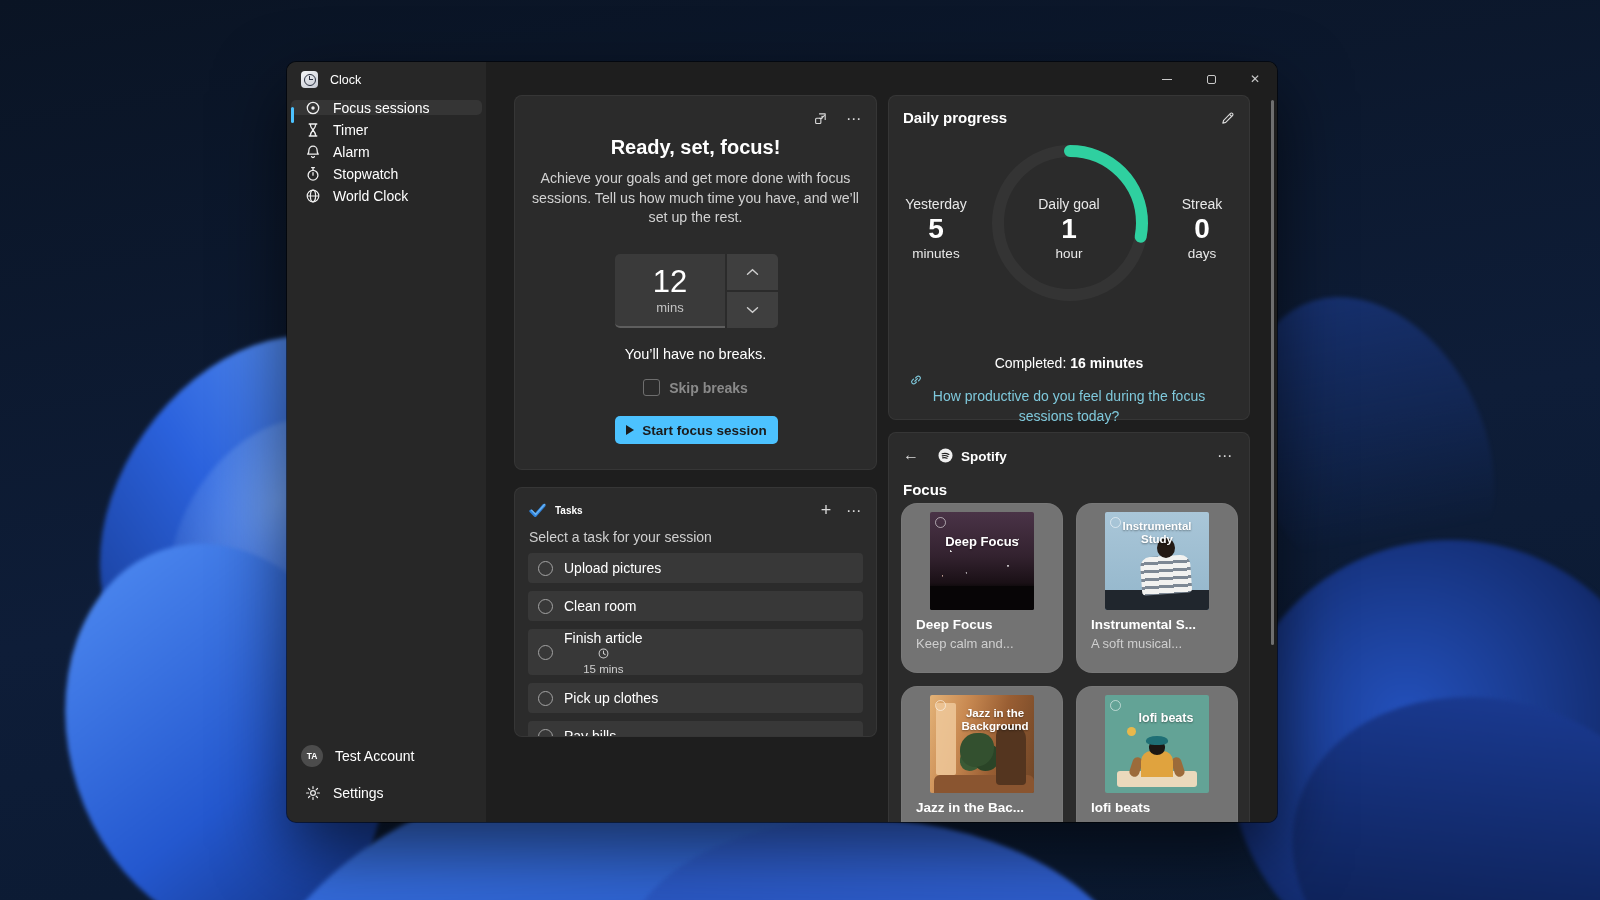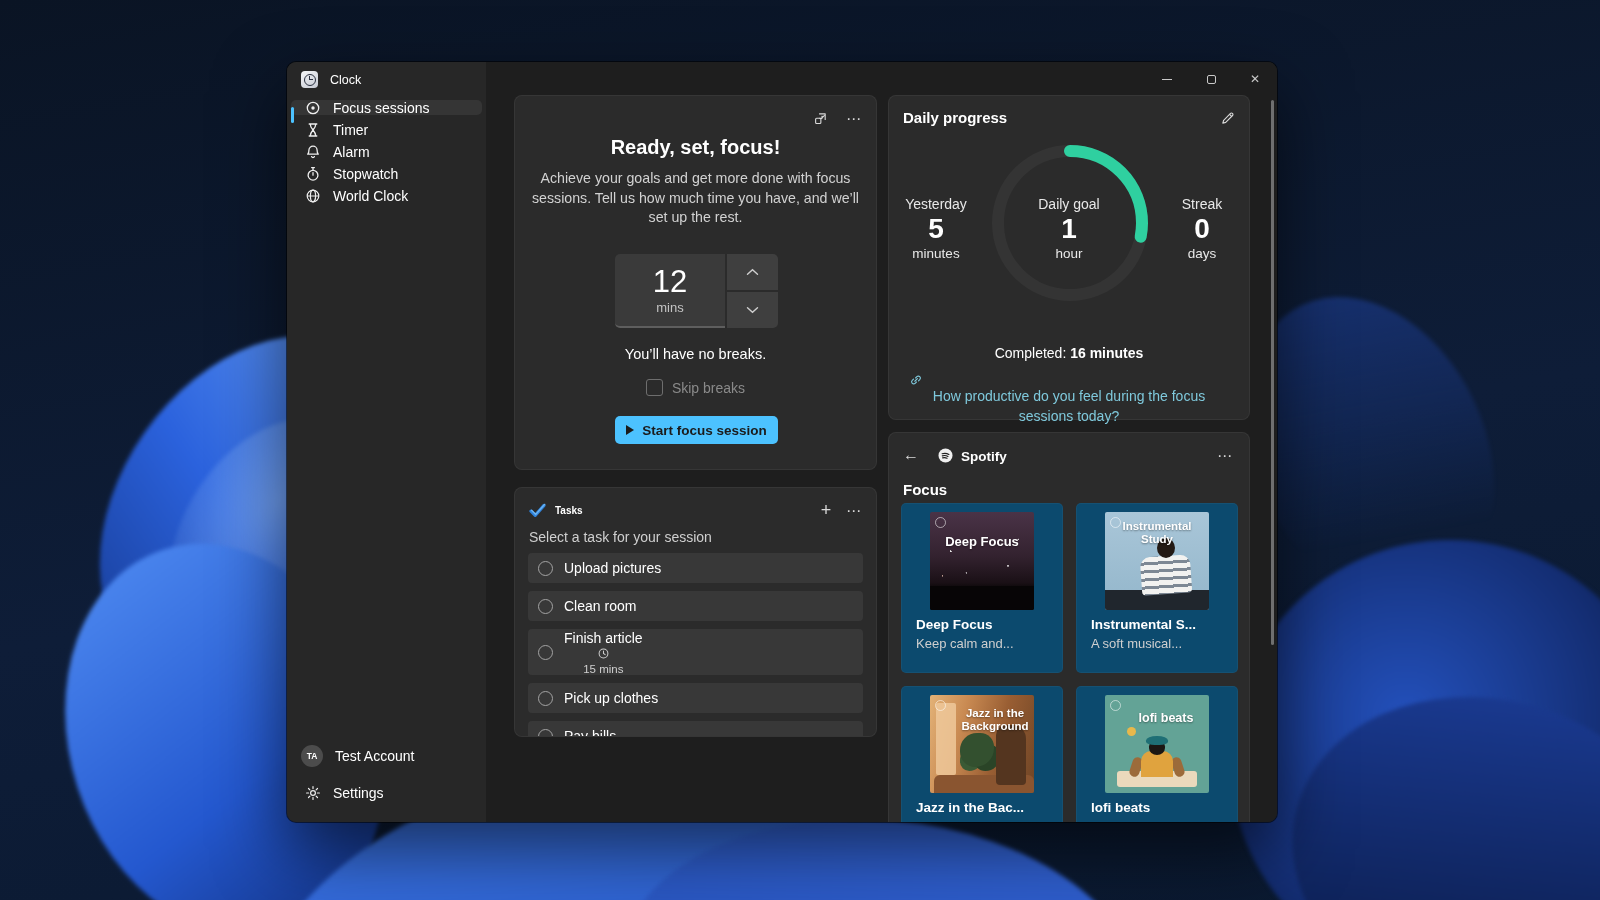--- a/index.html
+++ b/index.html
@@ -80,21 +80,21 @@
                       display:flex; flex-direction:column; align-items:center; justify-content:center; }
   .stepper .num { color:#fff; font-size:31px; font-weight:400; line-height:34px; }
   .stepper .unit { color:#c3c3c3; font-size:13px; margin-top:1px; }
   .stepper .btns { flex:1; display:flex; flex-direction:column; gap:2px; margin-left:2px; }
   .stepper .sbtn { flex:1; background:#3f3f3f; display:flex; align-items:center; justify-content:center; }
   .stepper .sbtn:first-child { border-radius:0 5px 0 0; }
   .stepper .sbtn:last-child { border-radius:0 0 5px 0; }
   .breaks-note { position:absolute; left:0; right:0; top:250px; text-align:center; color:#fff; font-size:14.5px; }
   .skip-row { position:absolute; left:0; right:0; top:283px; display:flex; align-items:center; justify-content:center; gap:9px; }
   .checkbox { width:17px; height:17px; border:1px solid #6e6e6e; border-radius:3px; background:transparent; }
-  .skip-lbl { color:#8a8a8a; font-size:14px; }
+  .skip-lbl { color:#8a8a8a; font-size:14px;font-weight:bold; }
   .start-btn { position:absolute; left:100px; top:320px; width:163px; height:28px; background:#4cc2ff;
                border:none; border-radius:5px; display:flex; align-items:center; justify-content:center; gap:8px;
                color:#1b1b1b; font-size:13.5px; font-weight:600; font-family:inherit; }
   .play-tri { width:0; height:0; border-left:8px solid #1b1b1b; border-top:5px solid transparent; border-bottom:5px solid transparent; }
 
   
   .tasks-card { left:28px; top:425px; width:363px; height:250px; overflow:hidden; }
   .tasks-head { display:flex; align-items:center; margin:12px 12px 0 14px; }
   .tasks-title { color:#fff; font-size:10px; font-weight:700; margin-left:9px; }
   .tasks-head .spacer { flex:1; }
@@ -110,36 +110,36 @@
   .daily-card { left:402px; top:33px; width:362px; height:325px; }
   .daily-title { margin:13px 0 0 14px; color:#fff; font-size:15px; font-weight:700; }
   .daily-edit { position:absolute; right:12px; top:12px; }
   .ring-wrap { position:absolute; left:96px; top:42px; width:170px; height:170px; }
   .stats-row { position:absolute; left:0; right:0; top:100px; display:flex; justify-content:space-between;
                padding:0 14px; }
   .stat { text-align:center; min-width:66px; }
   .stat .s-lbl { color:#e8e8e8; font-size:14px; }
   .stat .s-val { color:#fff; font-size:28px; font-weight:600; line-height:34px; }
   .stat .s-unit { color:#e8e8e8; font-size:13.5px; }
-  .completed-line { position:absolute; left:0; right:0; top:249px; text-align:center; color:#fff; font-size:14px; }
+  .completed-line { position:absolute; left:0; right:0; top:259px; text-align:center; color:#fff; font-size:14px; }
   .completed-line b { font-weight:700; }
   .survey-link { position:absolute; left:20px; right:20px; top:277px; text-align:center;
                  color:#7fc9dc; font-size:14px; line-height:19.5px; }
   .survey-link svg { vertical-align:-2px; margin-right:4px; }
 
   
   .spotify-card { left:402px; top:370px; width:362px; height:430px; }
   .sp-head { display:flex; align-items:center; margin:12px 14px 0 14px; }
   .sp-back { color:#d9d9d9; font-size:16px; width:20px; }
   .sp-logo { display:flex; align-items:flex-end; gap:7px; margin-left:14px; }
   .sp-word { color:#fff; font-size:13.5px; font-weight:700; }
   .sp-head .spacer { flex:1; }
   .sp-section { margin:16px 0 0 14px; color:#fff; font-size:15px; font-weight:700; }
   .sp-grid { position:absolute; left:12px; top:70px; display:grid; grid-template-columns:162px 162px; gap:13px; }
-  .tile { background:#0c4a6e; border:1px solid rgba(255,255,255,.04); border-radius:5px; height:170px;
+  .tile { background:#737373; border:1px solid rgba(255,255,255,.04); border-radius:16px; height:170px;
           padding:8px 12px 0 12px; }
   .art { position:relative; width:104px; height:98px; margin:0 auto; border-radius:2px; overflow:hidden; }
   .art .mini-logo { position:absolute; left:5px; top:5px; width:11px; height:11px; border-radius:50%;
                     border:1.2px solid rgba(255,255,255,.55); }
   .art .art-title { position:absolute; left:0; right:0; color:#fff; font-weight:700; text-align:center;
                     text-shadow:0 1px 2px rgba(0,0,0,.4); }
   .tile-title { margin-top:7px; color:#fff; font-size:13.5px; font-weight:700; margin-left:2px; }
   .tile-sub { margin-top:4px; color:#cfcfcf; font-size:13px; margin-left:2px; }
 
   

